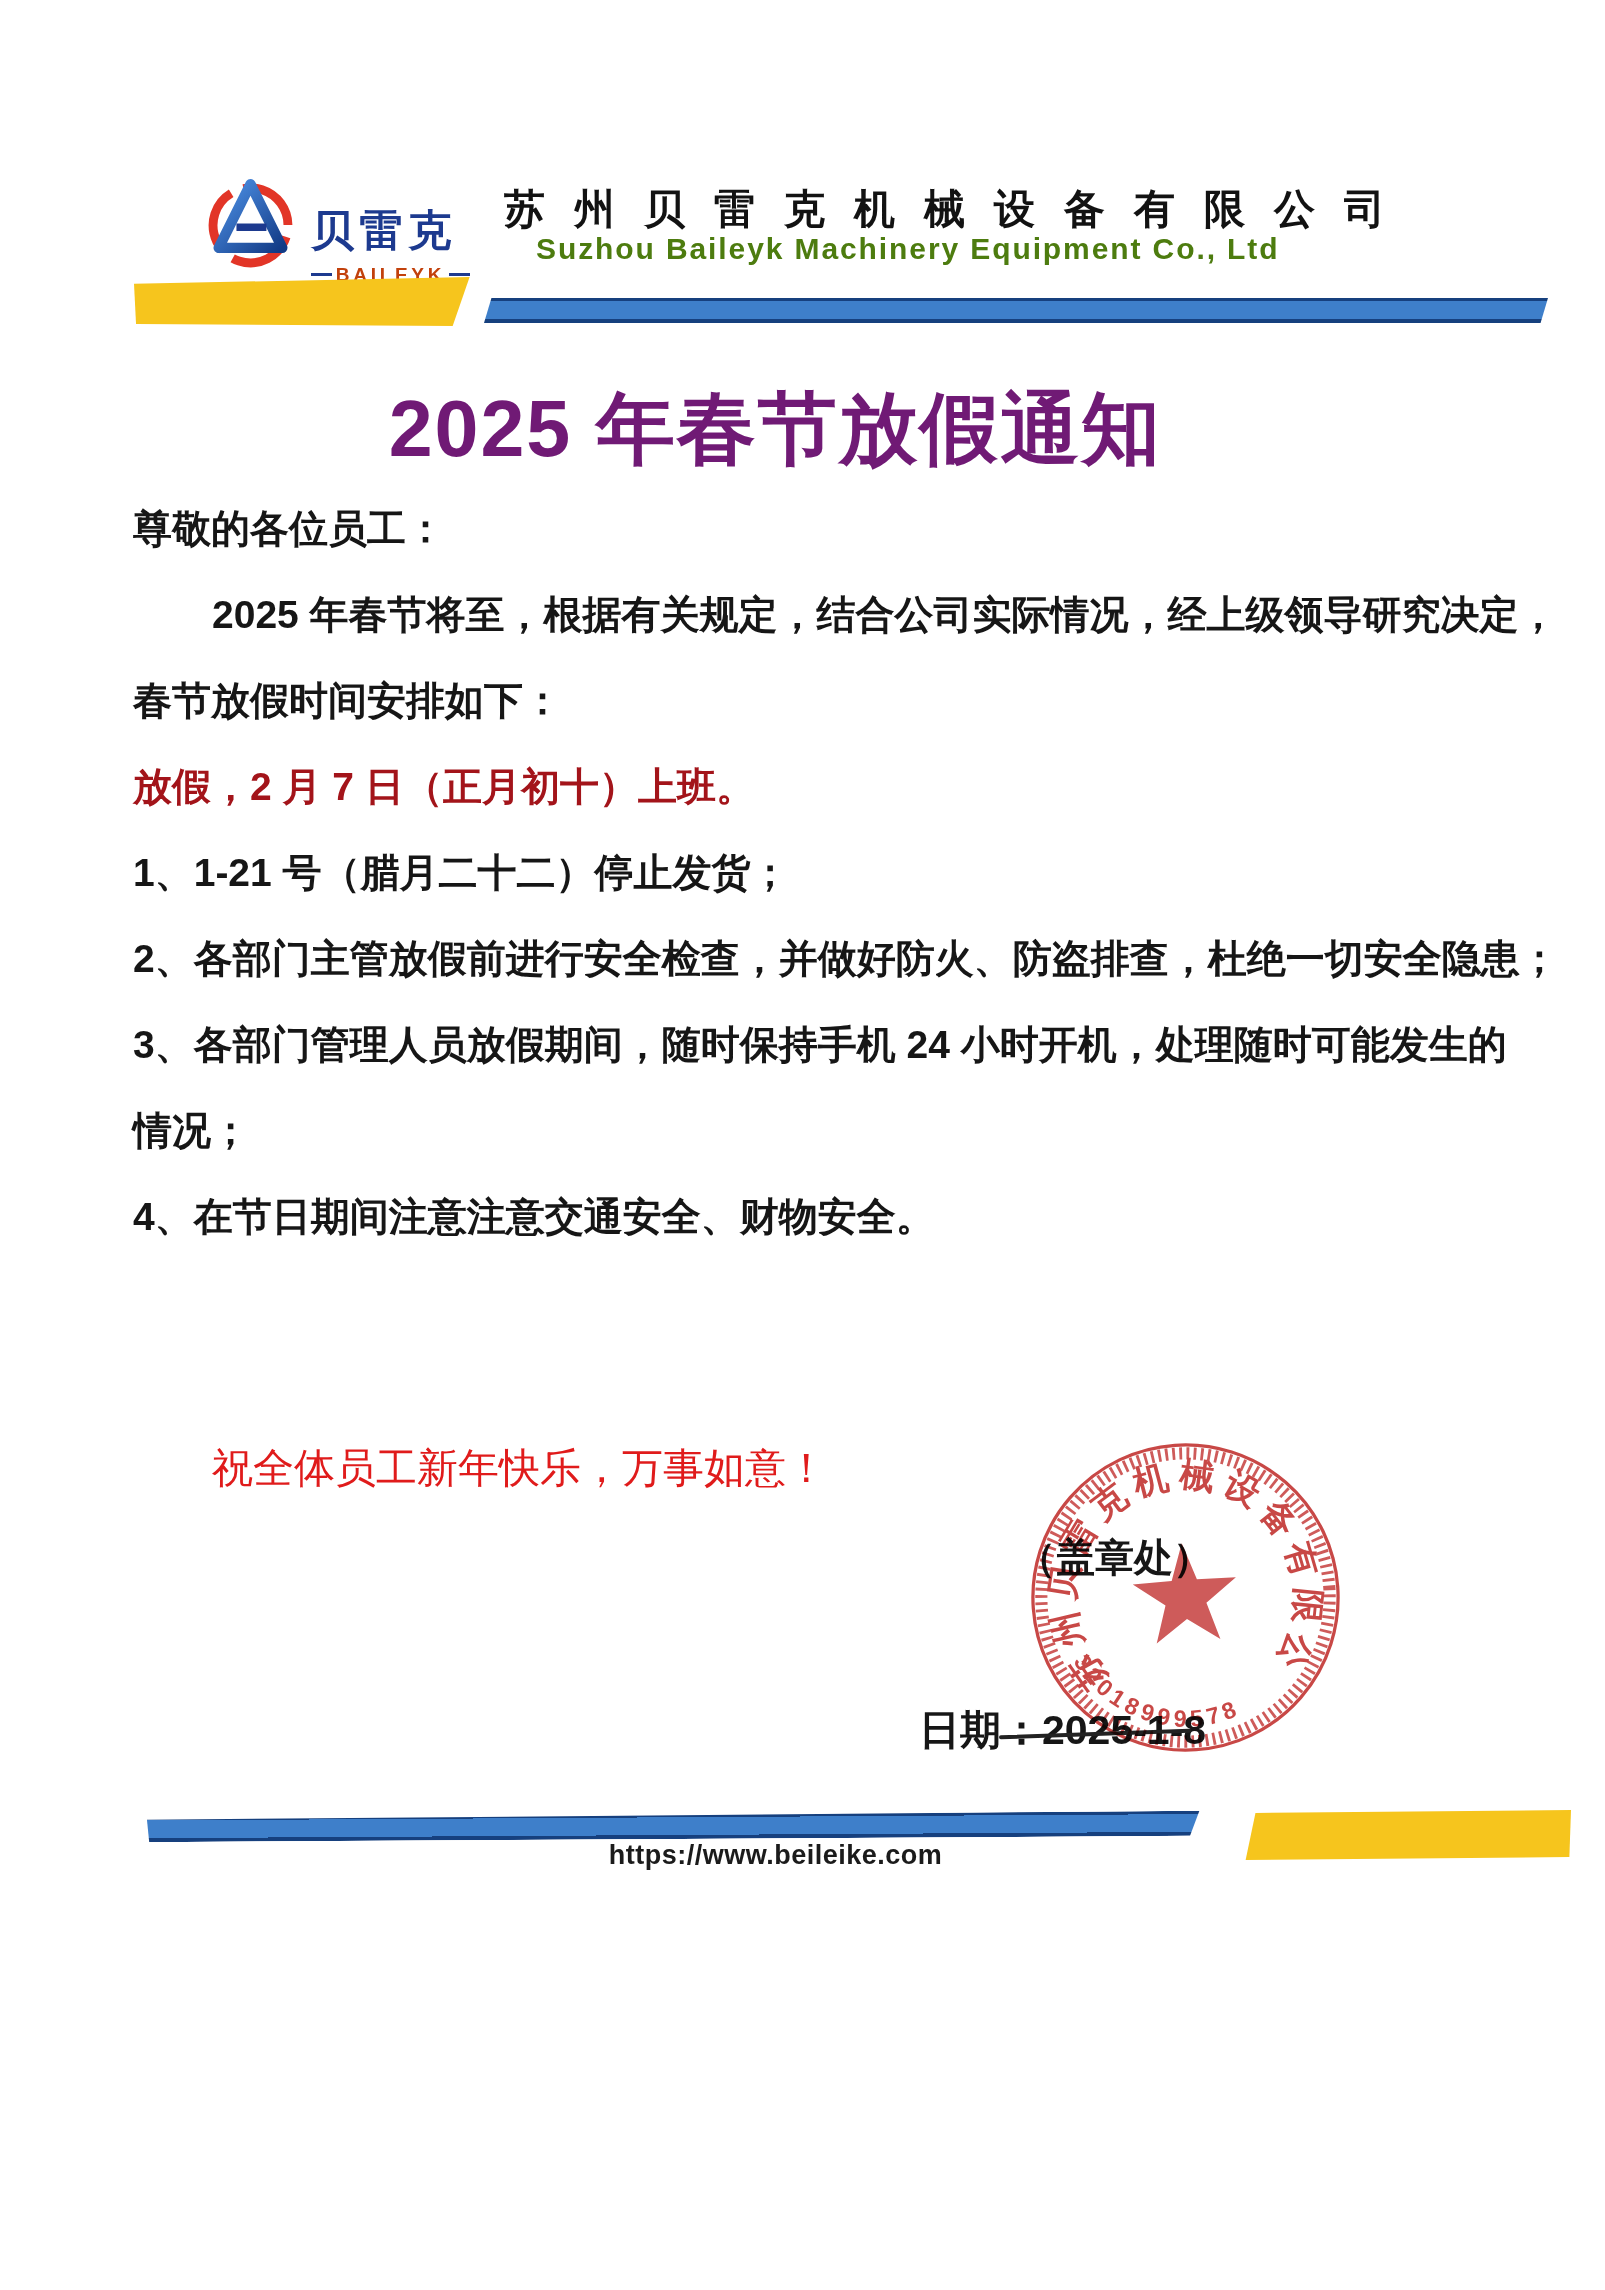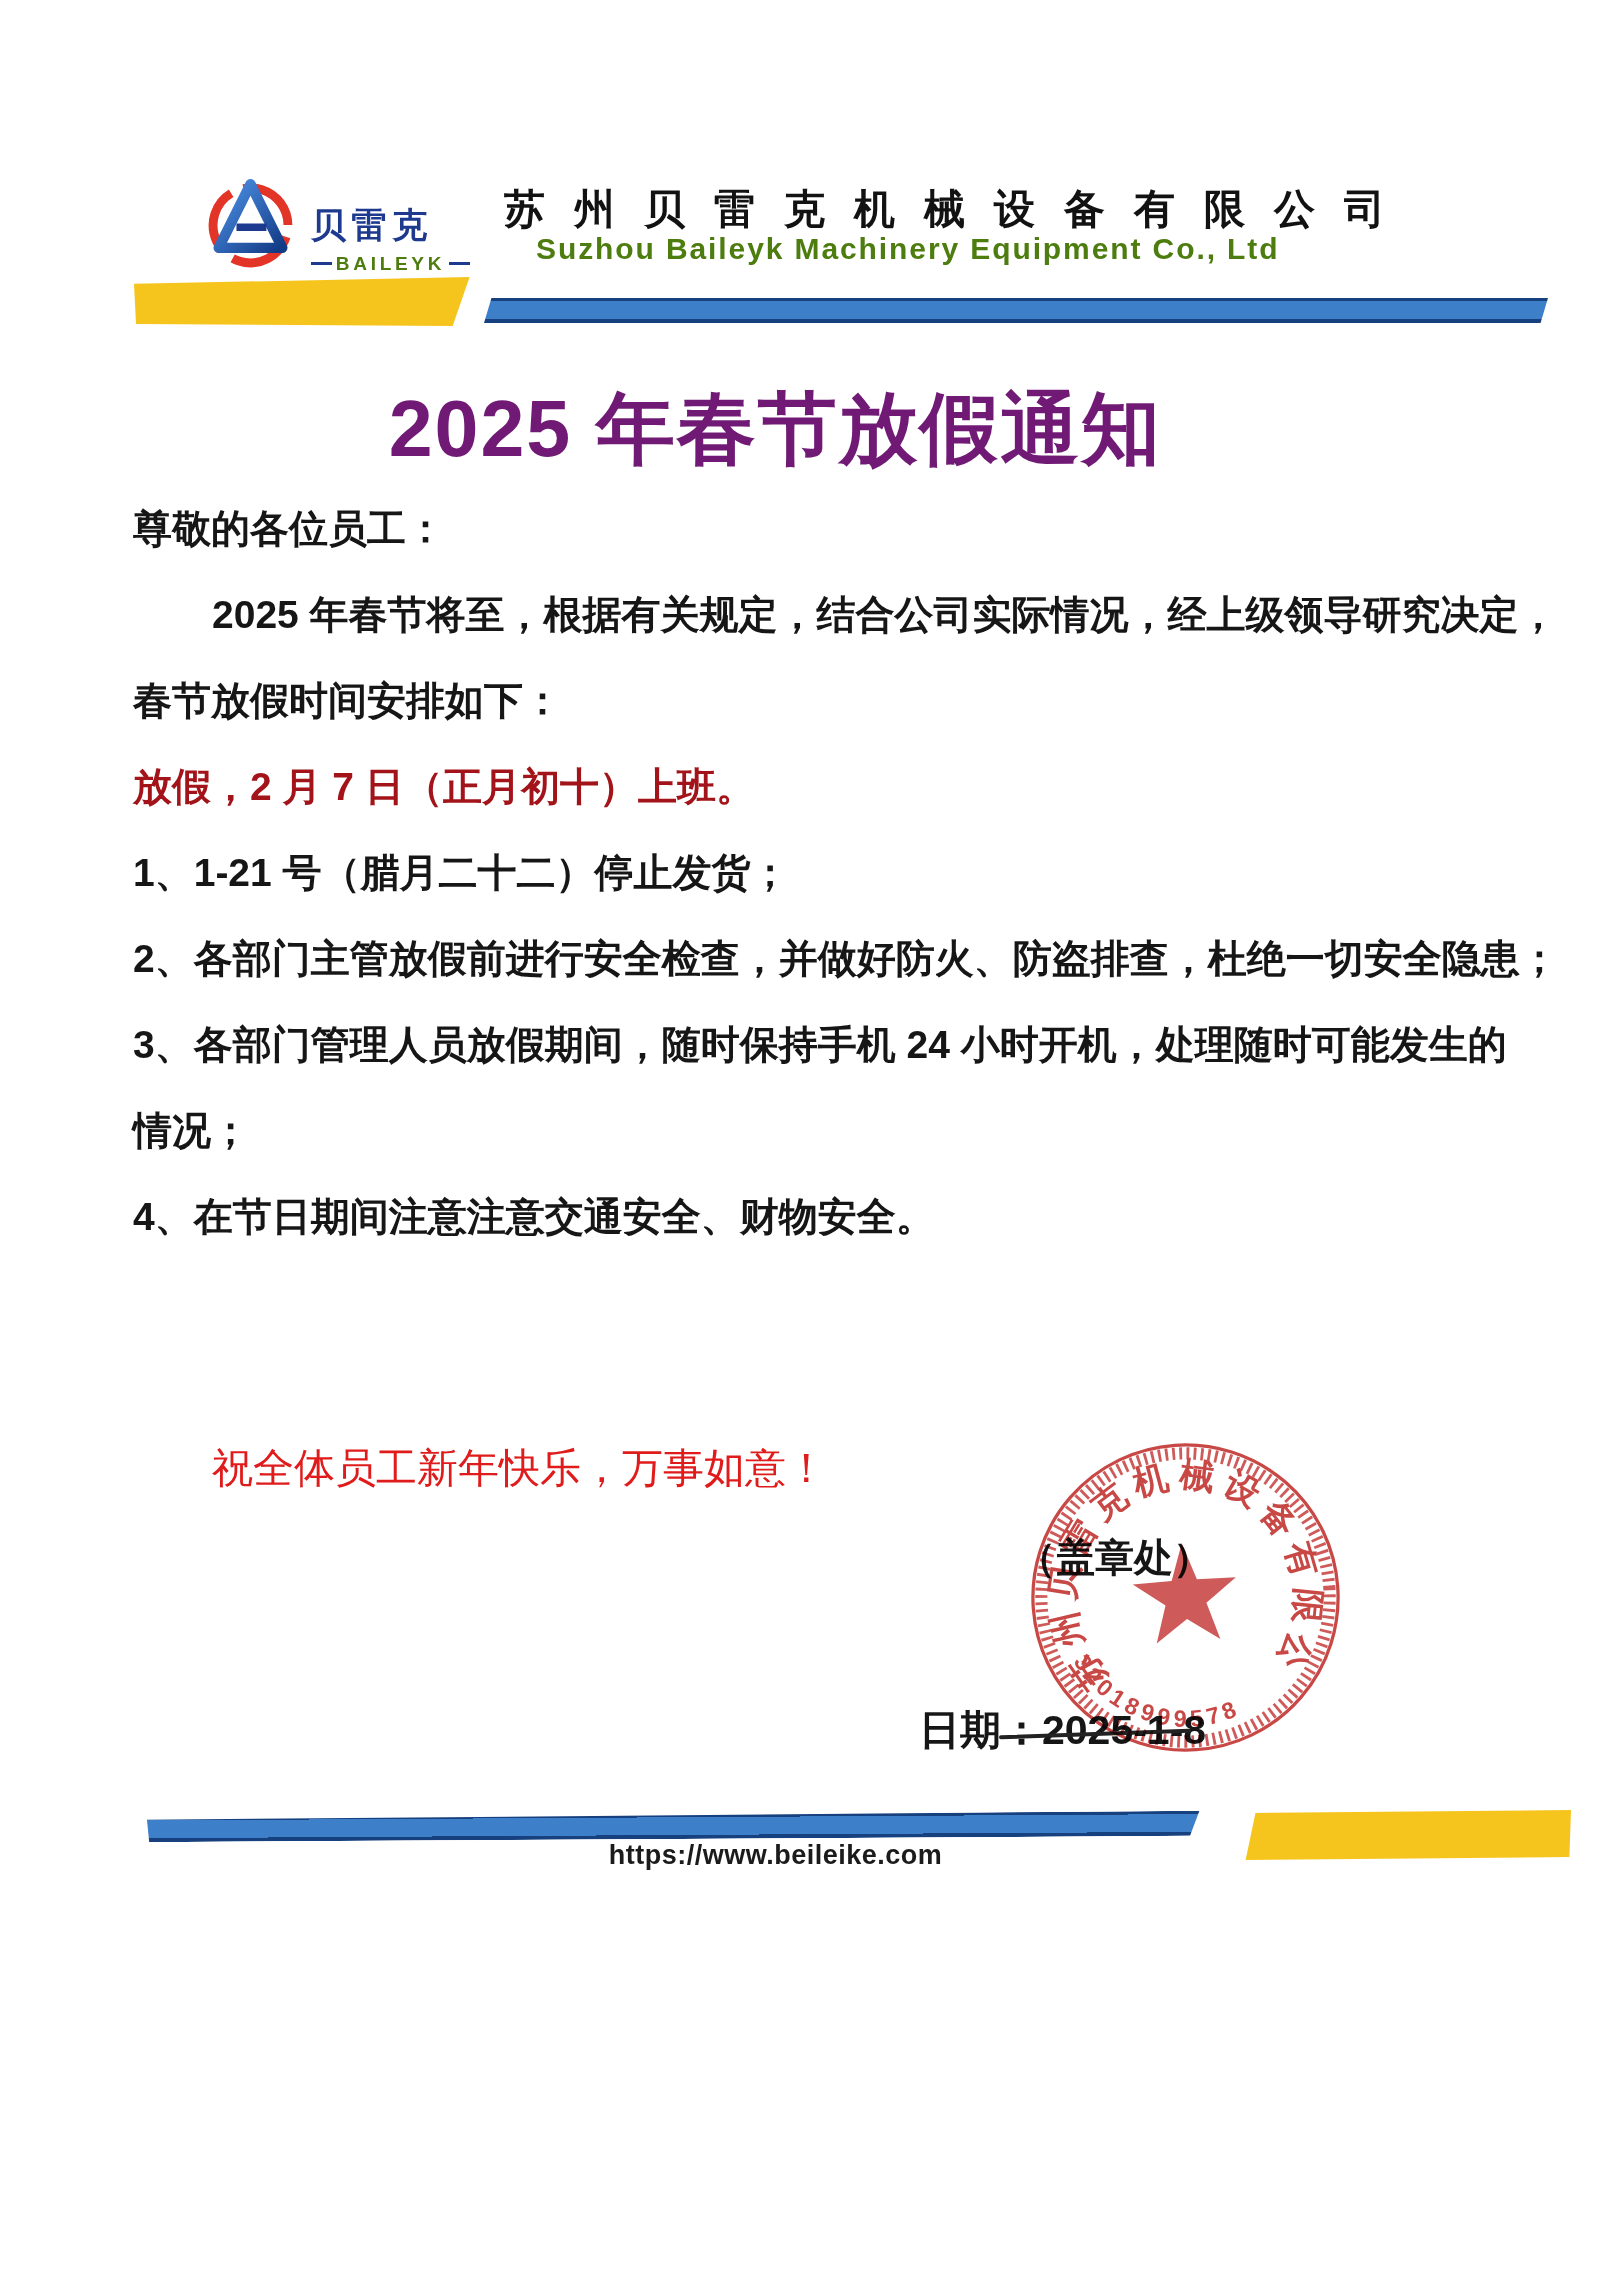--- a/index.html
+++ b/index.html
@@ -5,22 +5,22 @@
   * { margin:0; padding:0; box-sizing:border-box; }
   body { background:#e8e8e8; font-family:"Liberation Sans","DejaVu Sans",sans-serif; }
   .page {
     position:relative; width:1606px; height:2291px; background:#ffffff;
     margin:0 auto; overflow:hidden; color:#161616;
   }
 
   
   .logo-svg { position:absolute; left:199px; top:171px; width:103px; height:105px; }
   .logo-text { position:absolute; left:311px; top:202px; width:159px; }
-  .logo-cn { font-size:35px; font-weight:700; color:#1d3a8f; letter-spacing:5.6px; white-space:nowrap; }
-  .logo-en-row { display:flex; align-items:center; margin-top:3.7px; color:#4d7c0f; }
+  .logo-cn { font-size:43px; font-weight:700; color:#1d3a8f; letter-spacing:5.6px; white-space:nowrap; }
+  .logo-en-row { display:flex; align-items:center; margin-top:3.7px; color:#c2410c; }
   .logo-en-row .rule { height:2.8px; width:30px; background:#1d3a8f; }
   .logo-en { font-size:19px; font-weight:700; letter-spacing:3.7px; margin:0 3.7px; white-space:nowrap; }
 
   .company-cn {
     position:absolute; left:504px; top:182px; font-size:41px; font-weight:700;
     letter-spacing:29px; white-space:nowrap; color:#121212;
   }
   .company-en {
     position:absolute; left:536px; top:232px; font-size:30px; font-weight:700;
     letter-spacing:1.9px; white-space:nowrap; color:#4d7c0f;

